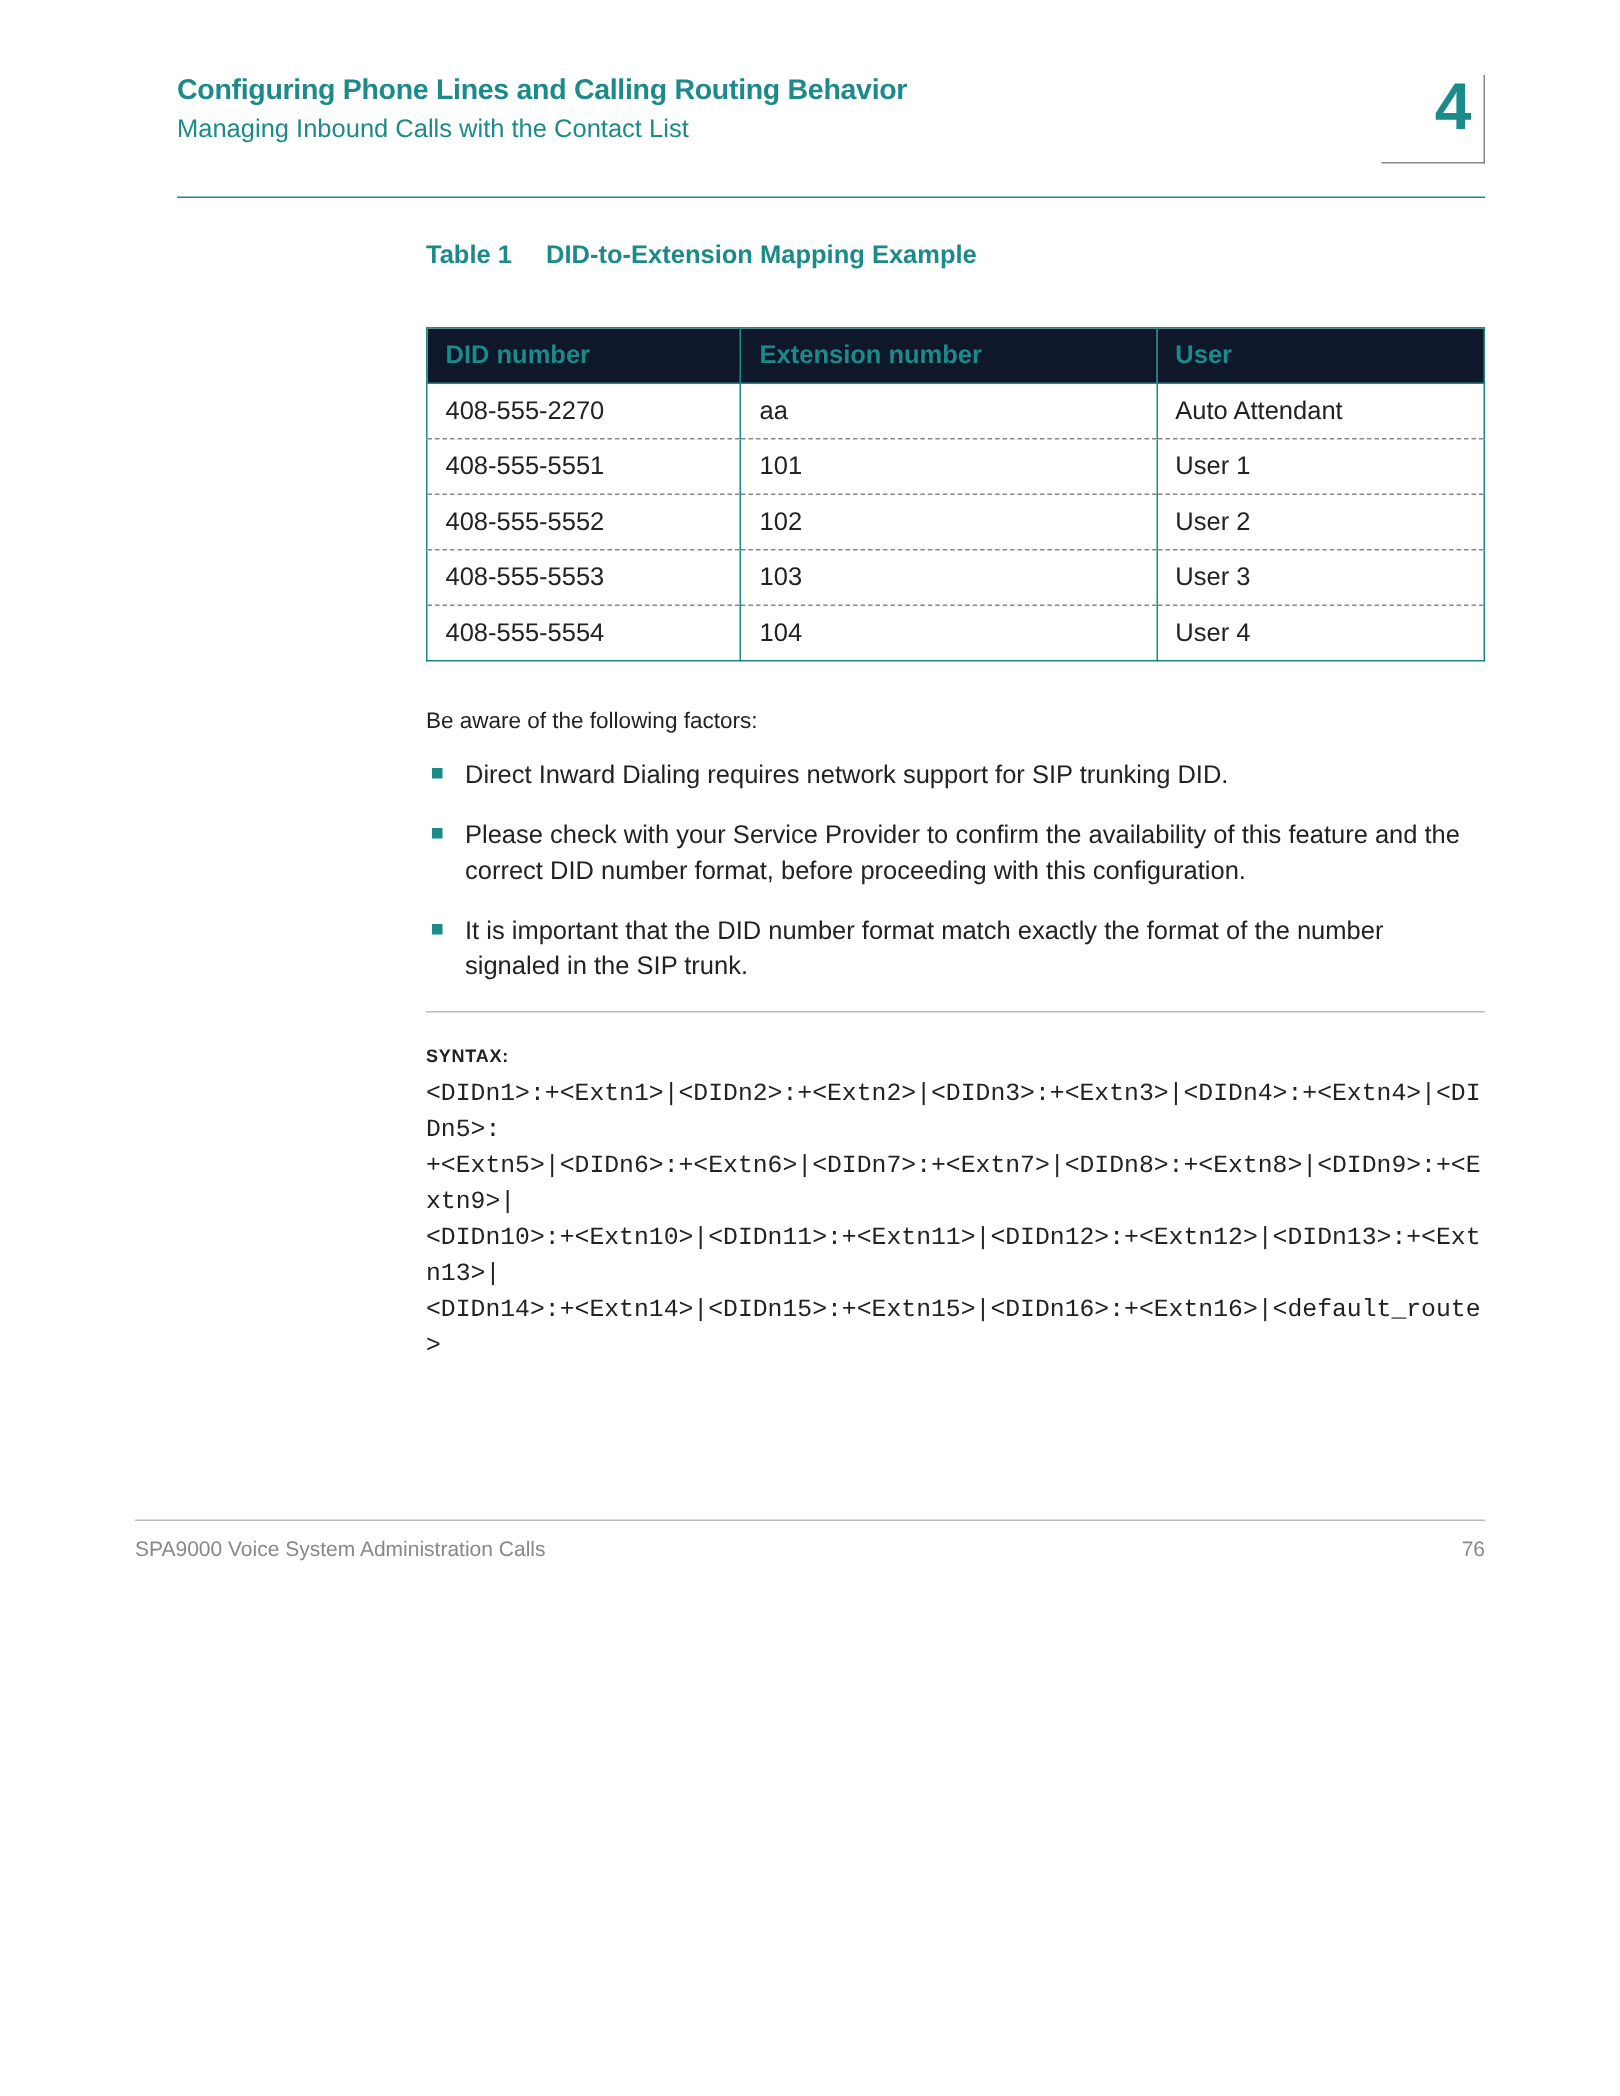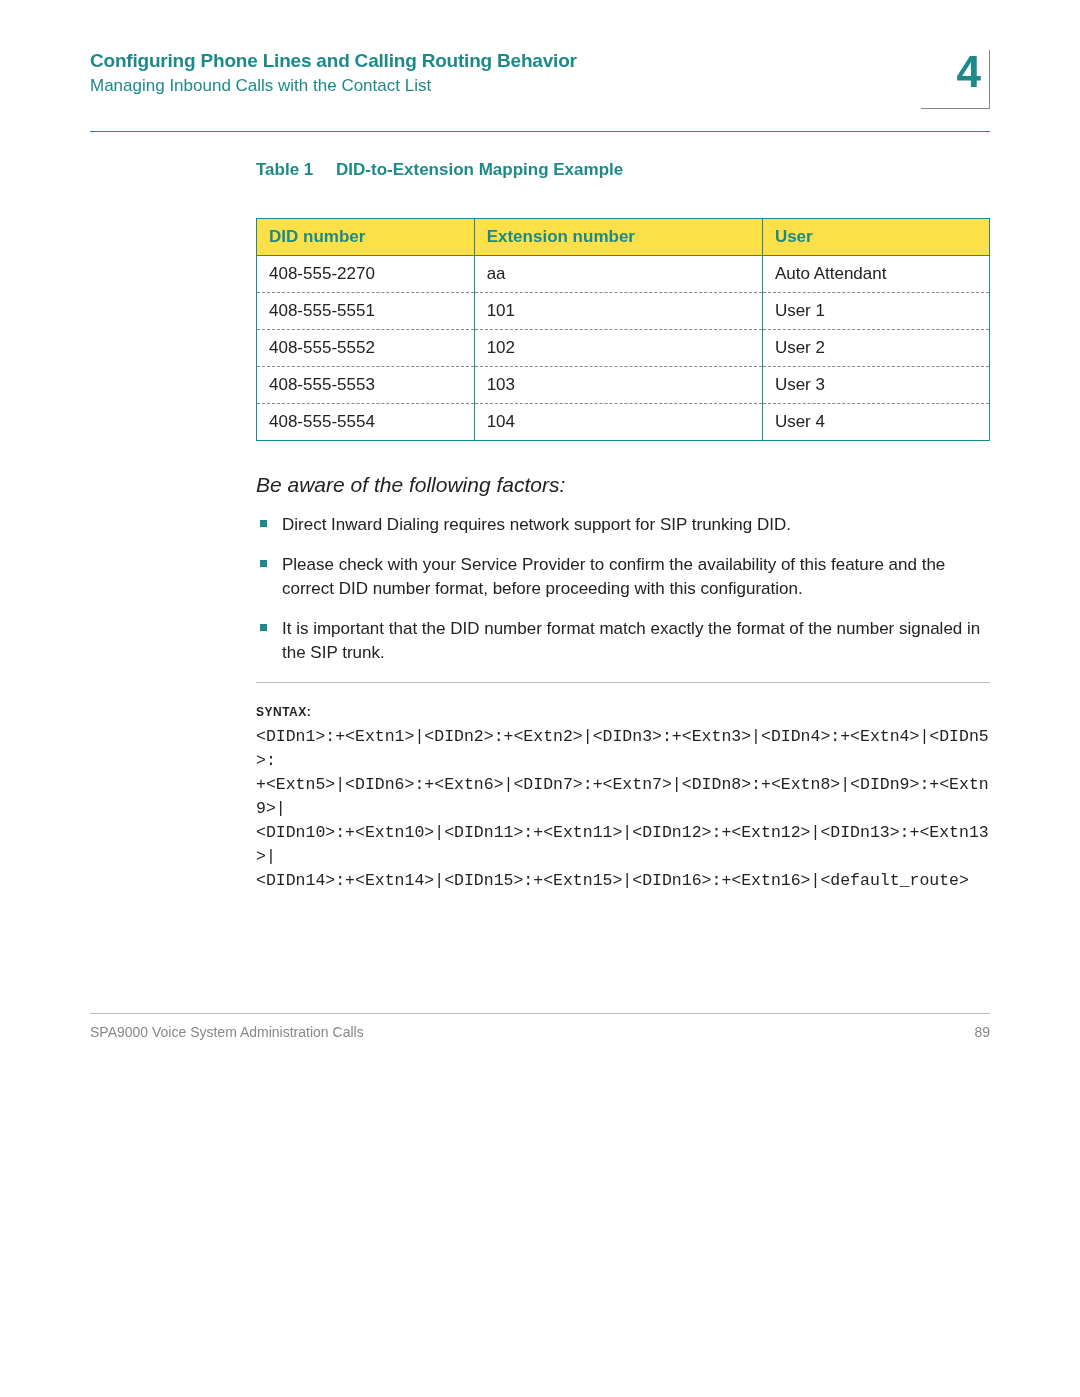--- a/index.html
+++ b/index.html
@@ -6,21 +6,21 @@
     margin: 0;
     padding: 0;
     background: #fff;
     font-family: Arial, Helvetica, sans-serif;
     color: #333;
   }
   .page {
     width: 1080px;
     height: 1080px;
     box-sizing: border-box;
-    padding: 50px 90px 40px 90px;
+    padding: 50px 90px 40px 118px;
     position: relative;
     background: #fff;
   }
   .header-row {
     display: flex;
     justify-content: space-between;
     align-items: flex-start;
   }
   .header-left {
     flex: 1;
@@ -67,46 +67,45 @@
     font-size: 17px;
     margin: 28px 0 38px 0;
   }
   .table-caption .tlabel { margin-right: 18px; }
   table.did {
     border-collapse: collapse;
     width: 100%;
     font-size: 17px;
   }
   table.did th {
-    background: #fde047;
+    background: #0f172a;
     text-align: left;
     color: #1d8a8a;
     font-weight: bold;
     padding: 8px 12px;
     border-top: 1.5px solid #1d8a8a;
     border-left: 1.5px solid #1d8a8a;
     border-right: 1.5px solid #1d8a8a;
     border-bottom: 1.5px solid #1d8a8a;
   }
   table.did td {
     padding: 8px 12px;
     border-left: 1.5px solid #1d8a8a;
     border-right: 1.5px solid #1d8a8a;
     border-bottom: 1px dashed #888;
     color: #222;
   }
   table.did tr:last-child td {
     border-bottom: 1.5px solid #1d8a8a;
   }
   .body-text {
-    font-size: 21px;
+    font-size: 15px;
     color: #222;
     line-height: 1.35;
     margin: 30px 0 14px 0;
-    font-style: italic;
   }
   ul.factors {
     list-style: none;
     padding: 0;
     margin: 0;
   }
   ul.factors li {
     position: relative;
     padding-left: 26px;
     font-size: 17px;
@@ -237,17 +236,17 @@
 +&lt;Extn5&gt;|&lt;DIDn6&gt;:+&lt;Extn6&gt;|&lt;DIDn7&gt;:+&lt;Extn7&gt;|&lt;DIDn8&gt;:+&lt;Extn8&gt;|&lt;DIDn9&gt;:+&lt;Extn9&gt;|
 &lt;DIDn10&gt;:+&lt;Extn10&gt;|&lt;DIDn11&gt;:+&lt;Extn11&gt;|&lt;DIDn12&gt;:+&lt;Extn12&gt;|&lt;DIDn13&gt;:+&lt;Extn13&gt;|
 &lt;DIDn14&gt;:+&lt;Extn14&gt;|&lt;DIDn15&gt;:+&lt;Extn15&gt;|&lt;DIDn16&gt;:+&lt;Extn16&gt;|&lt;default_route&gt;</div>
 
   </div>
 
   <div class="footer">
     <hr class="hr-bottom">
     <div class="footer-row">
       <span>SPA9000 Voice System Administration Calls</span>
-      <span>89</span>
+      <span>76</span>
     </div>
   </div>
 
 </div>
 
 </body></html>

